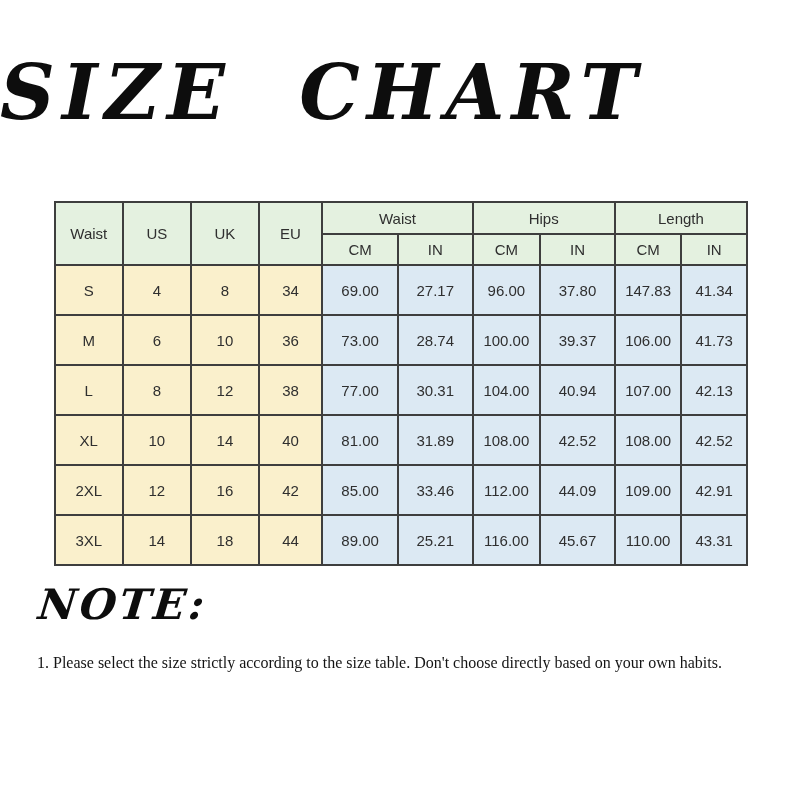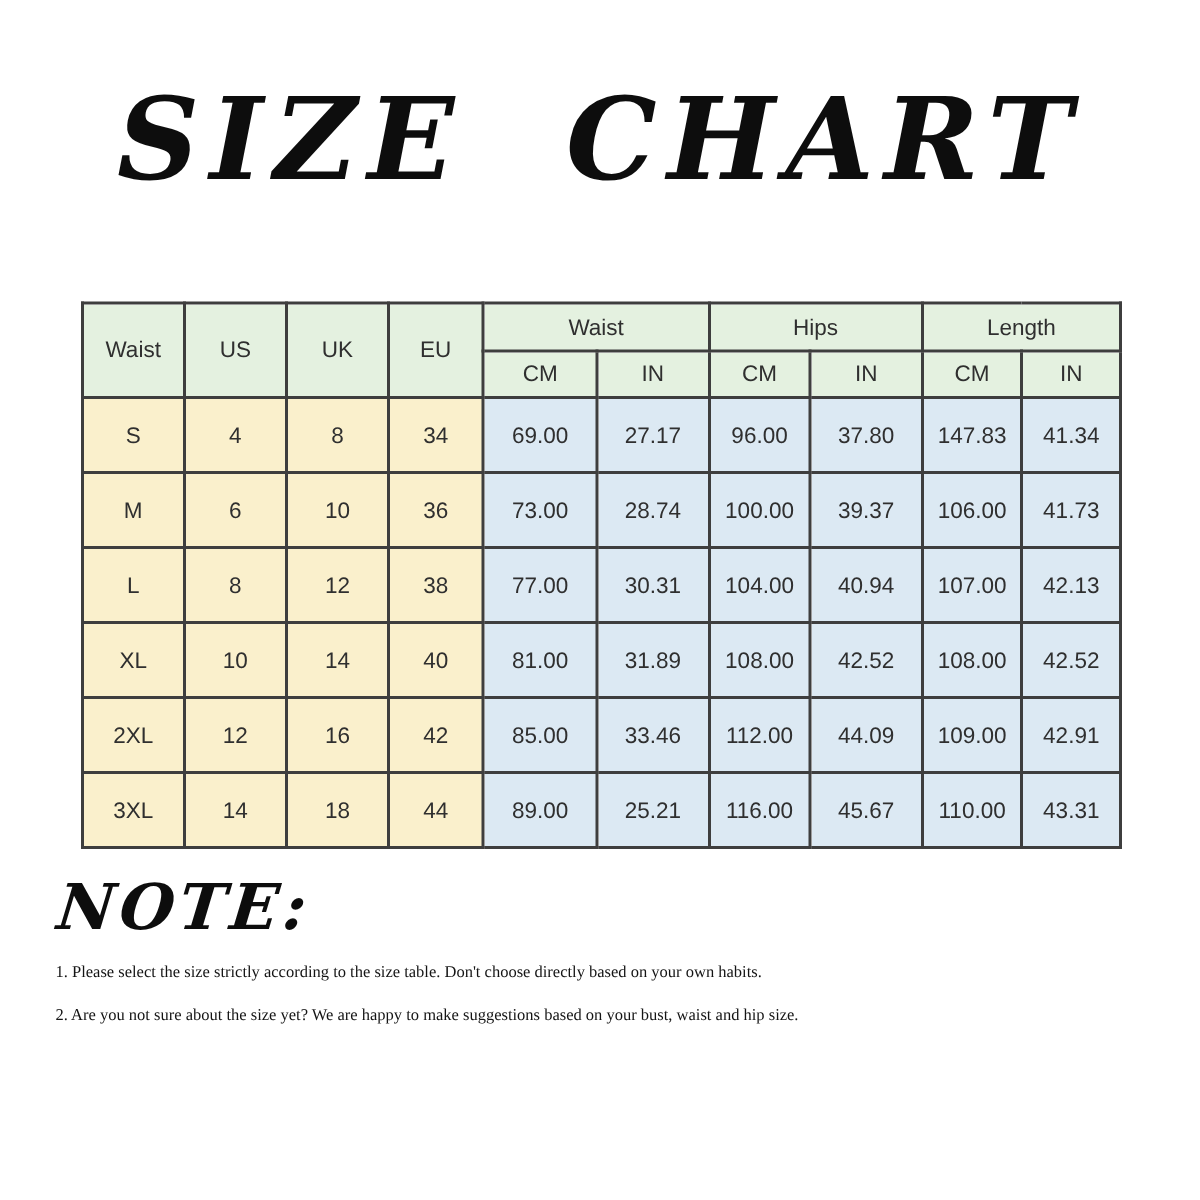--- a/index.html
+++ b/index.html
@@ -16,21 +16,21 @@
     width: 800px;
     height: 800px;
     background: #fff;
   }
   .title {
     margin: 0;
     position: absolute;
     top: 48px;
     left: 0;
     width: 100%;
-    text-align: center;
+    text-align: left;
     font-family: "DejaVu Serif", serif;
     font-style: italic;
     font-weight: bold;
     font-size: 76px;
     letter-spacing: 7px;
     word-spacing: 34px;
     color: #0d0d0d;
     white-space: nowrap;
   }
   table.size-table {
@@ -71,23 +71,23 @@
     transform: skewX(-6deg);
     transform-origin: left bottom;
   }
   .notes {
     position: absolute;
     top: 642px;
     left: 37px;
     right: 8px;
   }
   .note-line {
-    margin: 0 0 17px 0;
+    margin: 12px 0 17px 0;
     font-family: "Liberation Serif", serif;
-    font-size: 11px;
+    font-size: 16px;
     color: #141414;
     white-space: nowrap;
   }
 </style>
 </head>
 <body>
 
 <div class="page">
 
   <h1 class="title">SIZE CHART</h1>
@@ -197,16 +197,15 @@
         <td class="c-ms">110.00</td>
         <td class="c-ms">43.31</td>
       </tr>
     </tbody>
   </table>
 
   <h2 class="note-heading">NOTE:</h2>
 
   <div class="notes">
     <p class="note-line">1. Please select the size strictly according to the size table. Don't choose directly based on your own habits.</p>
-    <p class="note-line">2. Are you not sure about the size yet? We are happy to make suggestions based on your bust, waist and hip size.</p>
   </div>
 
 </div>
 
 </body></html>

